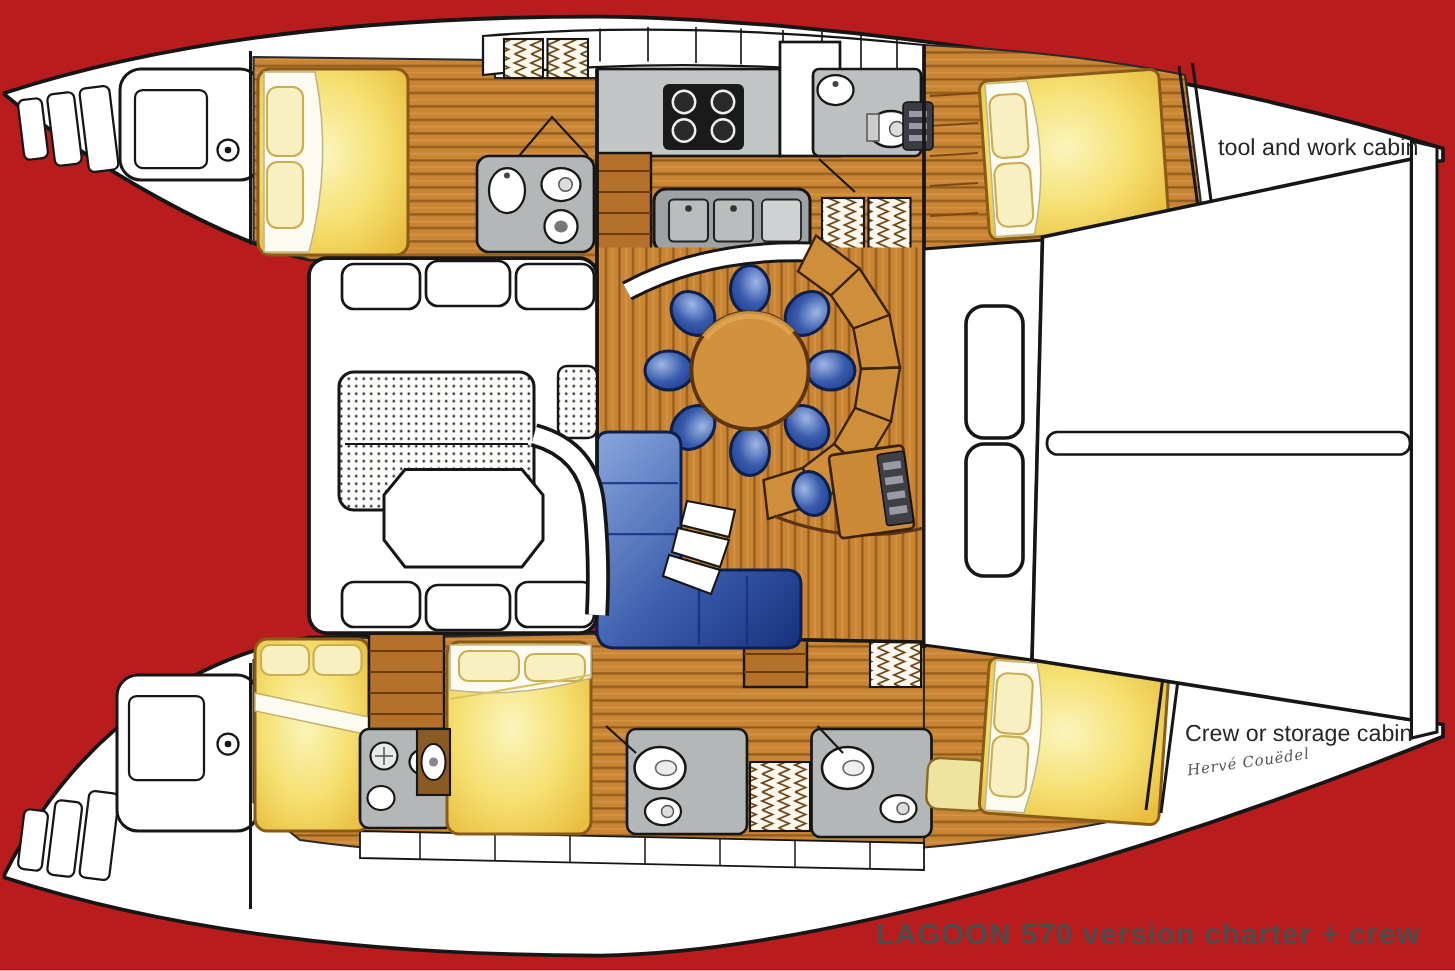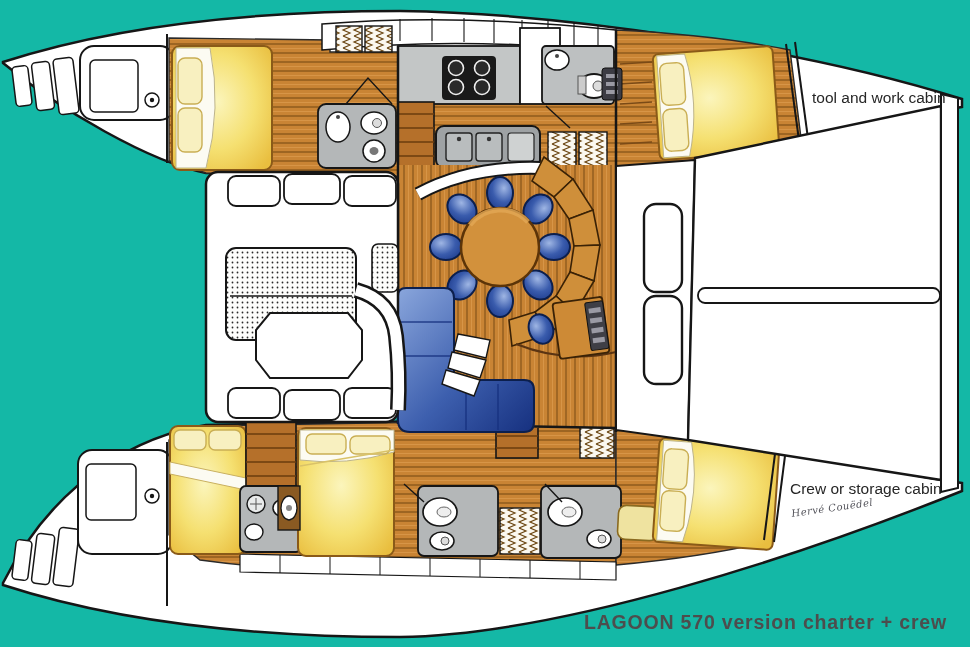--- a/index.html
+++ b/index.html
@@ -1,16 +1,16 @@
 <!DOCTYPE html>
 <html><head>
 <meta charset="utf-8">
 <style>
   html,body{margin:0;padding:0;background:#ffffff;}
-  .stage{position:relative;width:970px;height:647px;background:#14b8a6;overflow:hidden;
+  .stage{position:relative;width:970px;height:647px;background:#b91c1c;overflow:hidden;
          font-family:"Liberation Sans", sans-serif;}
   svg{position:absolute;left:0;top:0;}
   text{font-family:"Liberation Sans", sans-serif;}
   .sig{font-family:"DejaVu Serif", serif;font-style:italic;}
 </style>
 </head>
 <body>
 
 <div class="stage">
 <svg width="970" height="647" viewBox="0 0 970 647">

